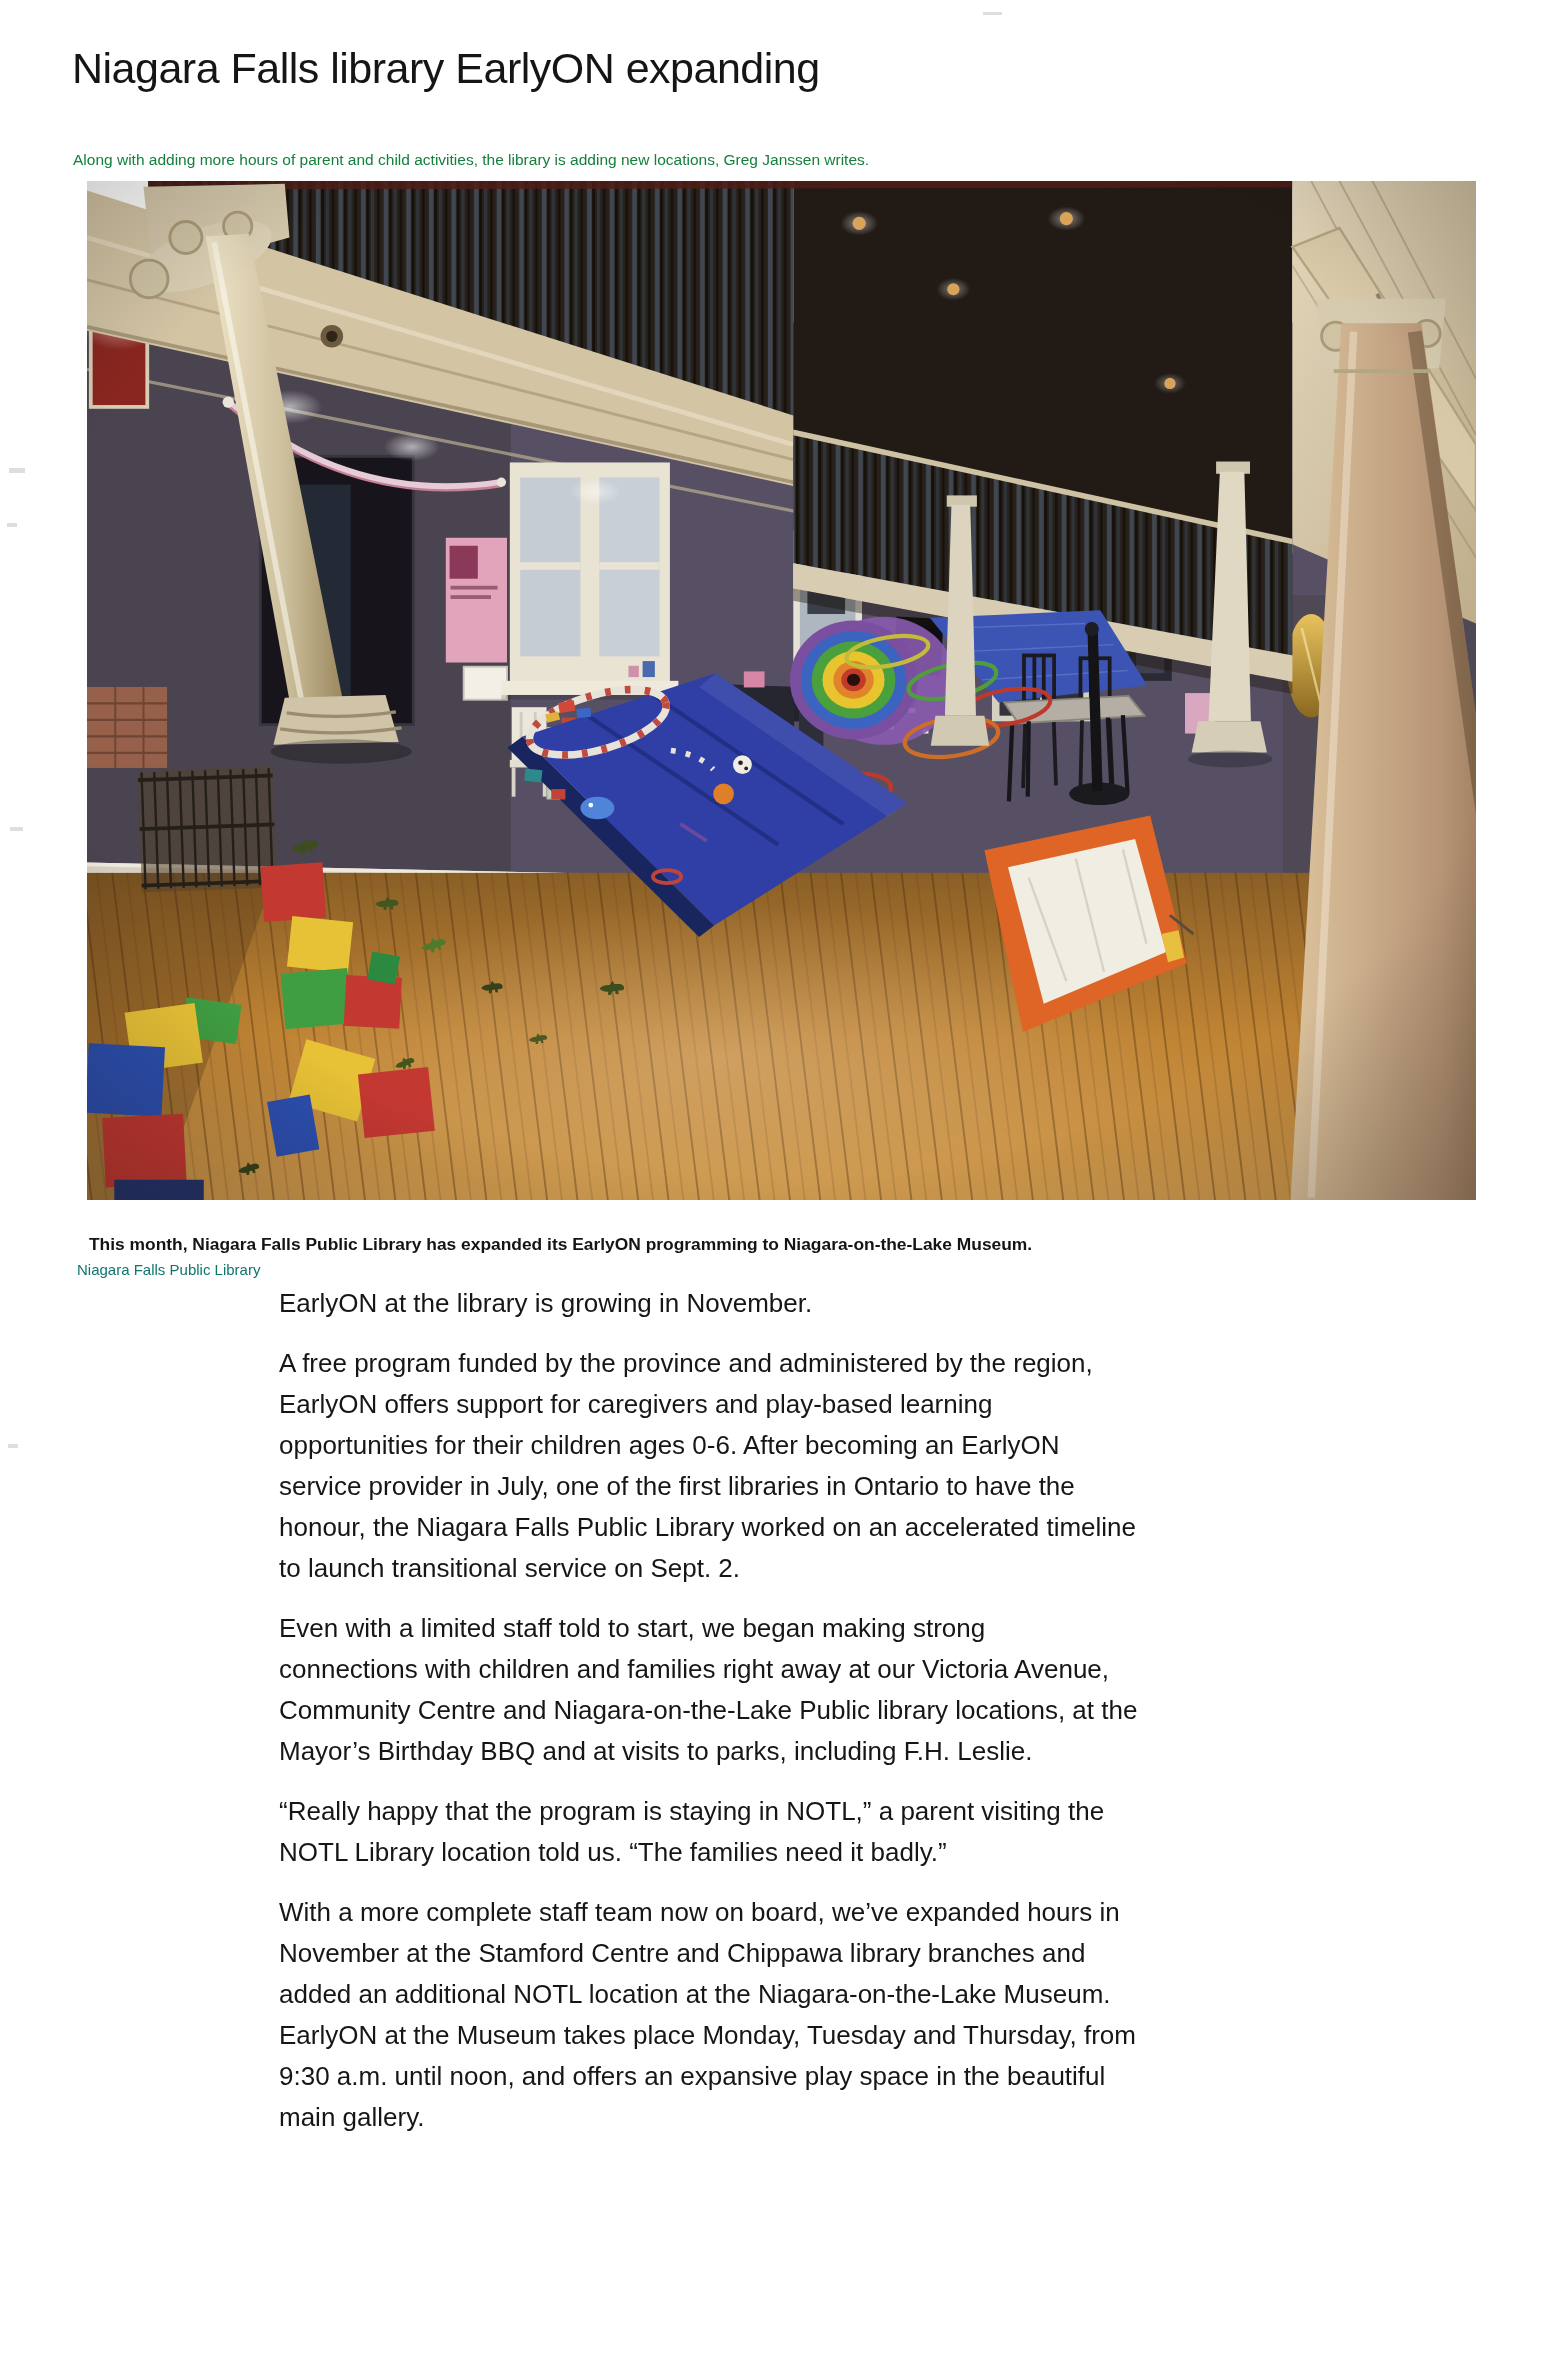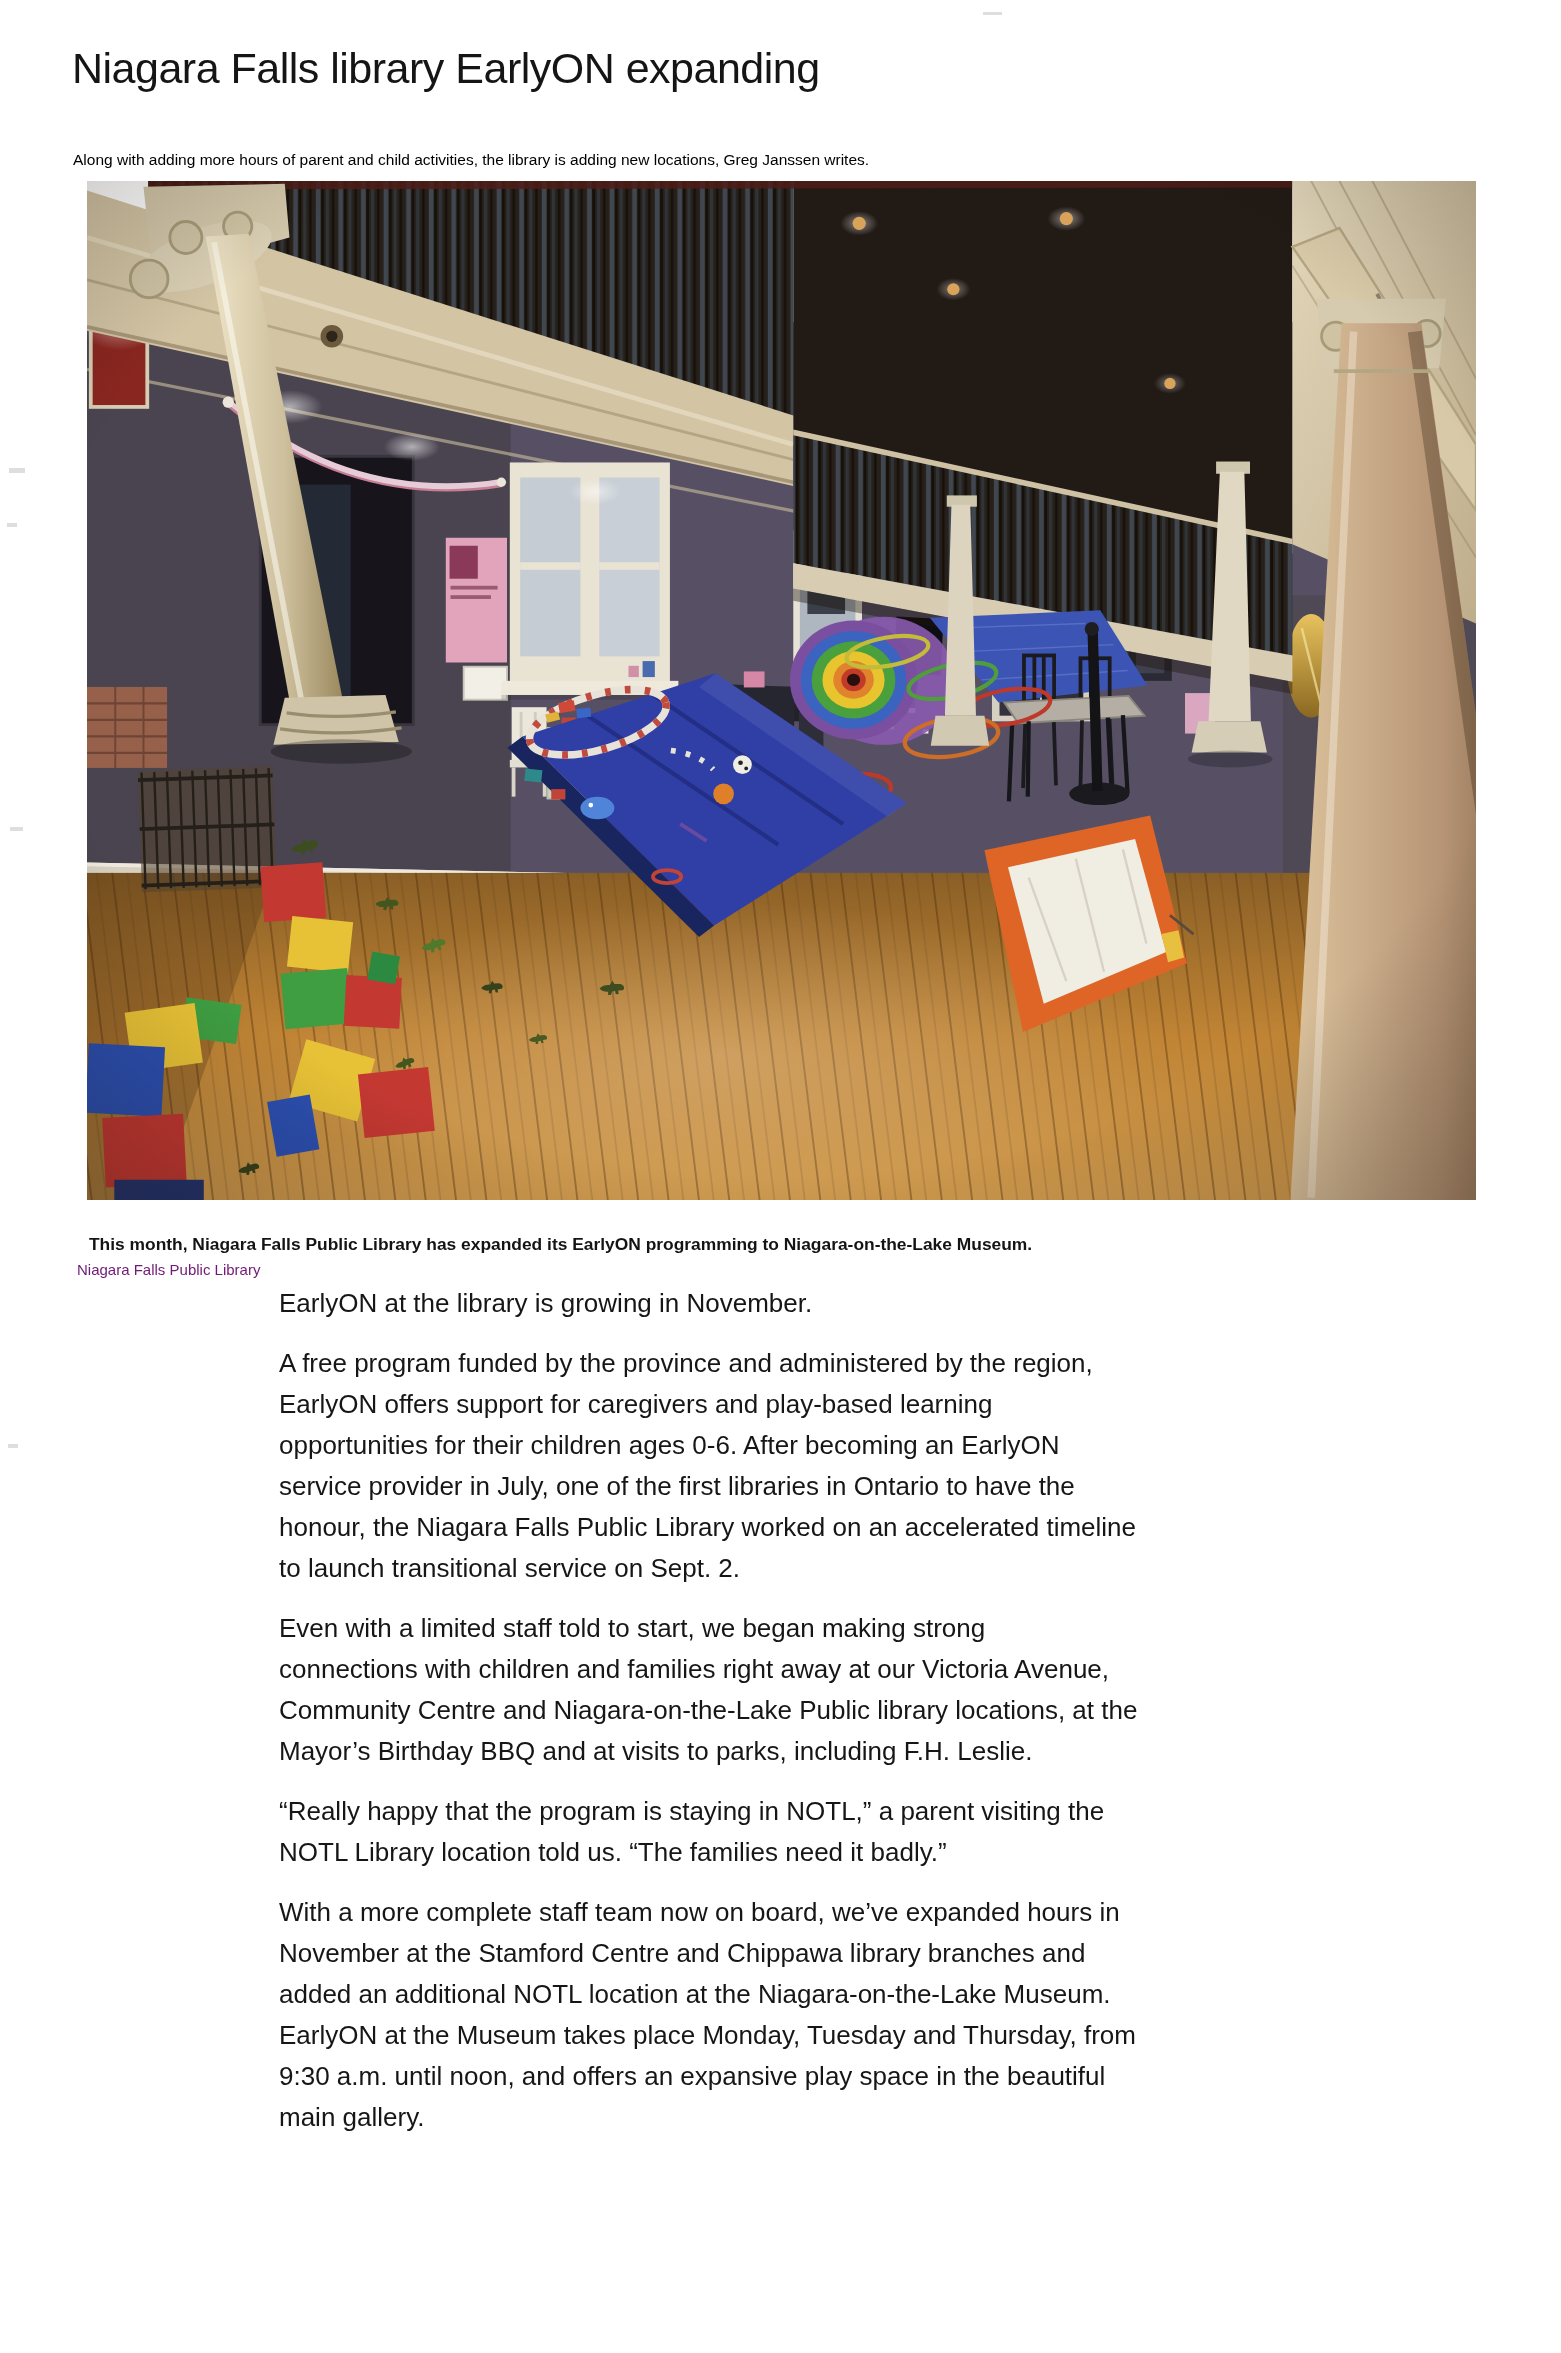--- a/index.html
+++ b/index.html
@@ -1,27 +1,27 @@
 <!DOCTYPE html>
 <html style="font-size:7.5px"><head>
 <meta charset="utf-8">
 <style>
   html,body{margin:0;padding:0;background:#ffffff;}
   #page{position:relative;width:1561px;height:3214px;background:#ffffff;overflow:hidden;
         font-family:"Liberation Sans", sans-serif;color:#1b1b1b;}
   .title{position:absolute;left:72px;top:15px;font-size:43px;font-weight:400;
          letter-spacing:-0.5px;color:#151515;white-space:pre;}
   .subtitle{position:absolute;left:73px;top:135px;font-size:15.5px;font-weight:400;
-            color:#000000;white-space:pre;}
+            color:#15803d;white-space:pre;}
   .photo{position:absolute;left:87px;top:181px;width:1389px;height:1019px;margin:0;padding:0;}
   .photo svg{display:block;width:100%;height:100%;}
   .caption{position:absolute;left:89px;top:1206px;font-size:17.4px;font-weight:700;
            color:#141414;white-space:pre;margin-top:28px;}
   .credit{position:absolute;left:77px;top:1246px;font-size:15px;font-weight:400;
-          color:#701a75;white-space:pre;text-align:center;}
+          color:#0f766e;white-space:pre;text-align:center;}
   .body-col{position:absolute;left:279px;top:1267px;width:1205px;font-size:26px;
             line-height:41px;color:#161616;letter-spacing:0px;}
   .body-col p{margin:16px 0 19px 0;white-space:pre;}
   .speck{position:absolute;background:#bdbdbd;opacity:.5;}
 </style>
 </head>
 <body>
 
 <div id="page">
 

